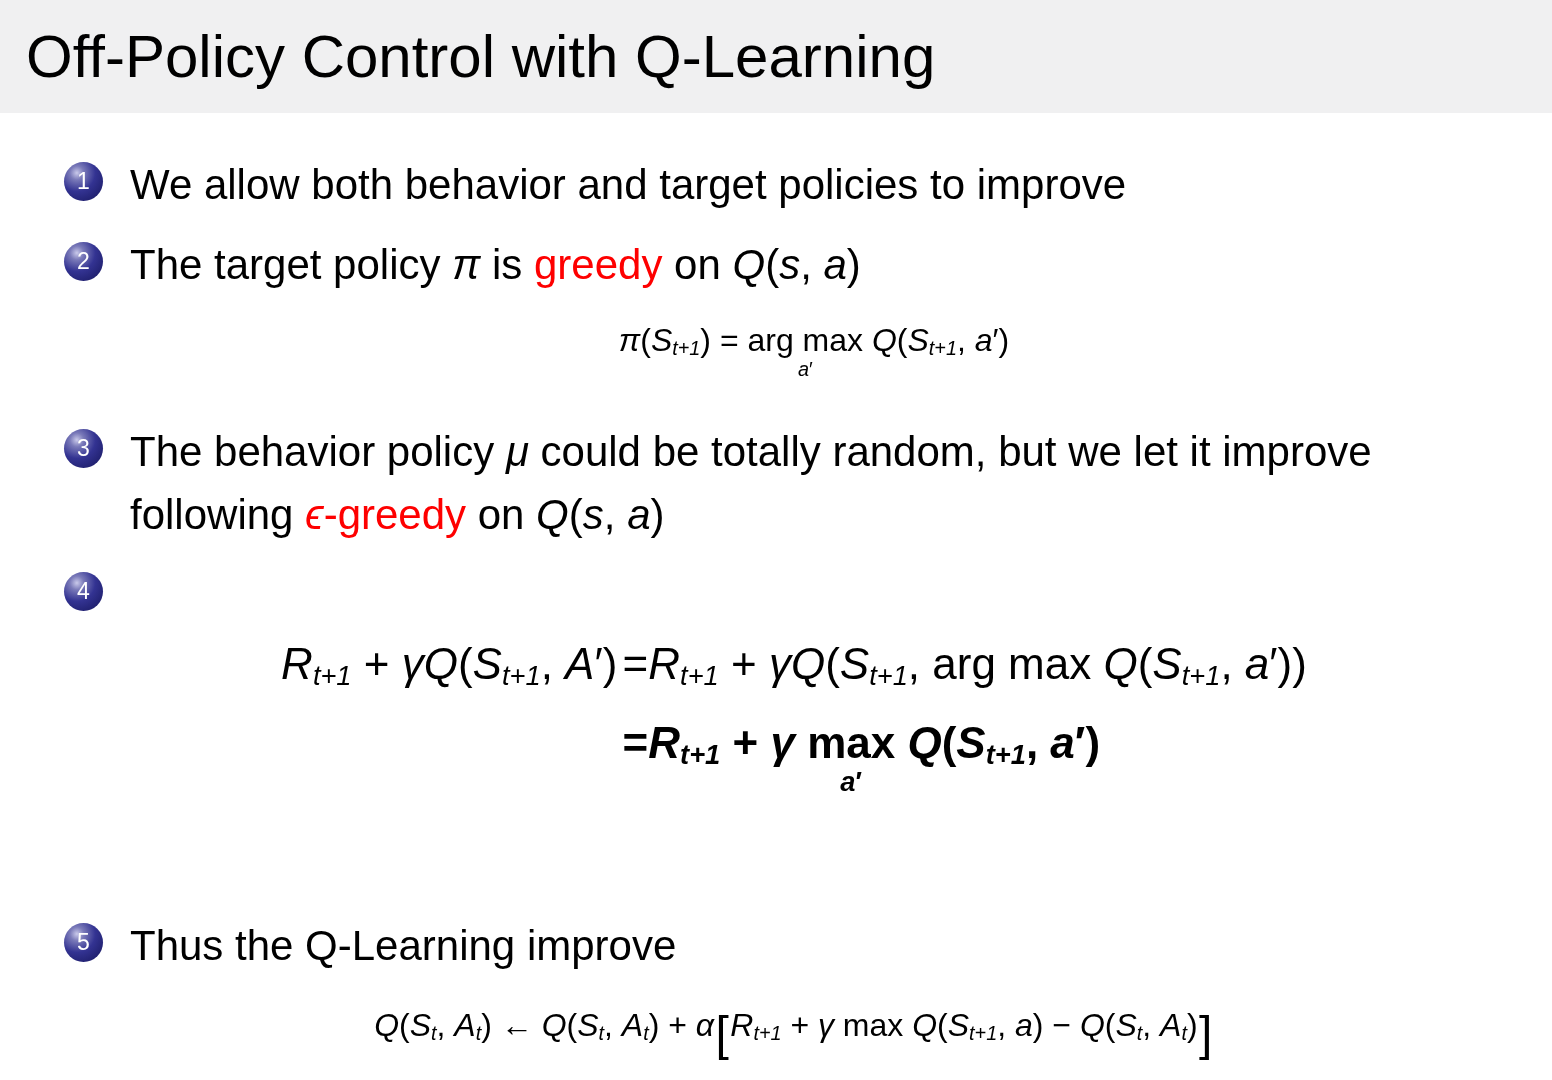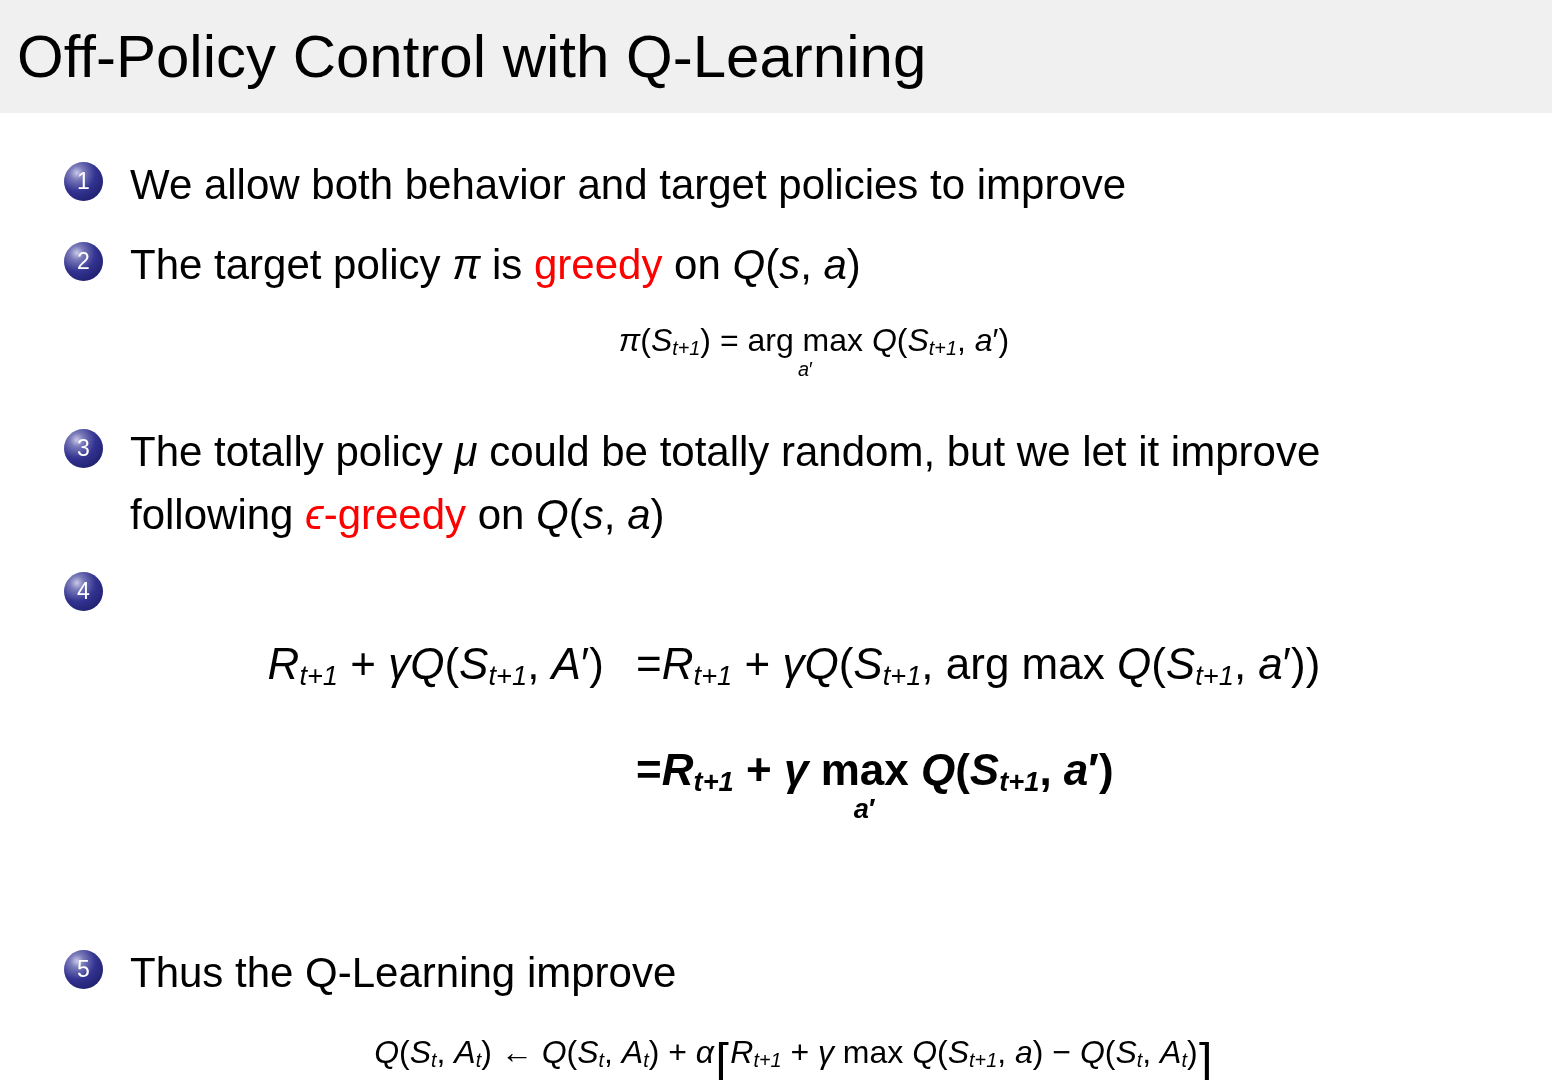--- a/index.html
+++ b/index.html
@@ -3,42 +3,41 @@
 <meta charset="utf-8">
 <style>
   html,body { margin:0; padding:0; }
   body {
     width:1552px; height:1080px; overflow:hidden;
     background:#ffffff; color:#000;
     font-family:"Liberation Sans","DejaVu Sans",sans-serif;
   }
   .titlebar {
     background:#f0f0f1; height:113px;
-    display:flex; align-items:center; padding-left:17px;
+    display:flex; align-items:center; padding-left:26px;
   }
   .titlebar h1 { font-size:60px; font-weight:normal; margin:0; }
   .content { padding:40px 28px 0 64px; font-size:42px; }
 
   .bullet { display:flex; gap:27px; margin-bottom:17px; line-height:1.5; align-items:flex-start; }
   .ball {
     flex:0 0 auto; width:39px; height:39px; border-radius:50%;
     margin-top:9px;
     background:radial-gradient(circle at 33% 28%, #c9c9ea 0%, #7a7ab9 18%, #333392 48%, #15155a 100%);
     color:#fff; font-size:23px;
     display:flex; align-items:center; justify-content:center;
   }
   .btext { }
 
   .formula { font-size:32px; line-height:1.3; }
   .eq1 { text-align:center; margin:24px 40px 58px 80px; }
   .align2 {
     display:grid; grid-template-columns:auto auto;
     justify-content:center; font-size:44px; line-height:1.3;
     margin-top:24px;
-    gap:27px;
   }
   .align2 .lhs { text-align:right; padding-right:0.12em; }
   .align2 .rhs { text-align:left; }
   .align2 .row2 { margin-top:20px; margin-bottom:46px;font-weight:bold; }
   .b5 { margin-top:96px; }
   .eq3 { text-align:center; margin-top:28px; }
 
   
   .mi   { font-style:italic; }
   .msub { font-size:0.62em; font-style:italic; vertical-align:-0.22em; }
@@ -68,21 +67,21 @@
 
     <div class="bullet">
       <span class="ball">2</span>
       <span class="btext"><span>The target policy </span><span class="mi">π</span><span> is </span><span class="red">greedy</span><span> on </span><span class="mi">Q</span><span>(</span><span class="mi">s</span><span>, </span><span class="mi">a</span><span>)</span></span>
     </div>
 
     <div class="formula eq1"><span class="mi">π</span><span>(</span><span class="mi">S</span><span class="msub">t+1</span><span>)</span><span> = </span><span class="underset"><span class="utop">arg max</span><span class="ubot"><span class="mi">a</span><span>′</span></span></span><span> </span><span class="mi">Q</span><span>(</span><span class="mi">S</span><span class="msub">t+1</span><span>, </span><span class="mi">a</span><span>′</span><span>)</span></div>
 
     <div class="bullet">
       <span class="ball">3</span>
-      <span class="btext"><span>The totally policy </span><span class="mi">μ</span><span> could be totally random, but we let it improve</span><br><span>following </span><span class="mi red">ϵ</span><span class="red">-greedy</span><span> on </span><span class="mi">Q</span><span>(</span><span class="mi">s</span><span>, </span><span class="mi">a</span><span>)</span></span>
+      <span class="btext"><span>The behavior policy </span><span class="mi">μ</span><span> could be totally random, but we let it improve</span><br><span>following </span><span class="mi red">ϵ</span><span class="red">-greedy</span><span> on </span><span class="mi">Q</span><span>(</span><span class="mi">s</span><span>, </span><span class="mi">a</span><span>)</span></span>
     </div>
 
     <div class="bullet">
       <span class="ball">4</span>
     </div>
 
     <div class="align2">
       <span class="lhs"><span class="mi">R</span><span class="msub">t+1</span><span> + </span><span class="mi">γ</span><span class="mi">Q</span><span>(</span><span class="mi">S</span><span class="msub">t+1</span><span>, </span><span class="mi">A</span><span>′</span><span>)</span></span>
       <span class="rhs"><span>=</span><span class="mi">R</span><span class="msub">t+1</span><span> + </span><span class="mi">γ</span><span class="mi">Q</span><span>(</span><span class="mi">S</span><span class="msub">t+1</span><span>, </span><span>arg max </span><span class="mi">Q</span><span>(</span><span class="mi">S</span><span class="msub">t+1</span><span>, </span><span class="mi">a</span><span>′</span><span>))</span></span>
       <span class="lhs row2"></span>

